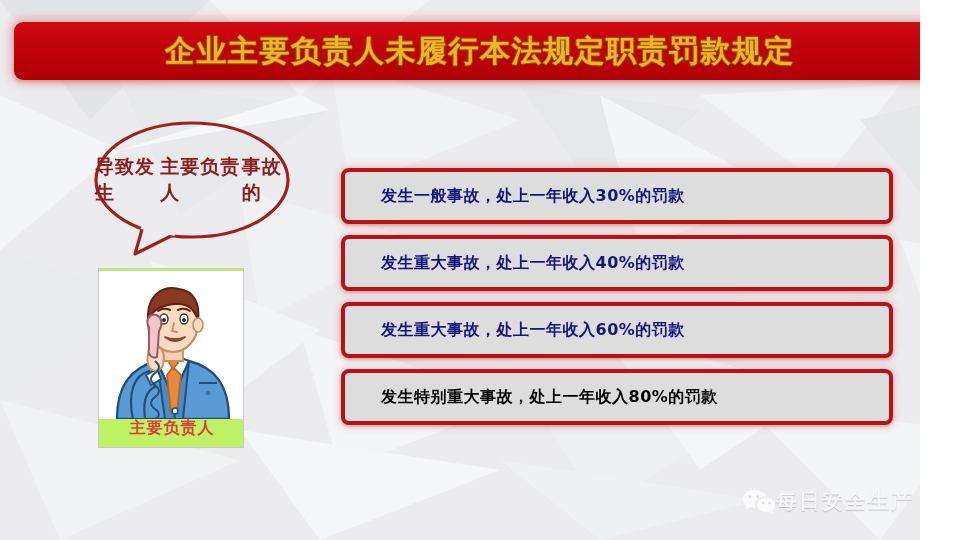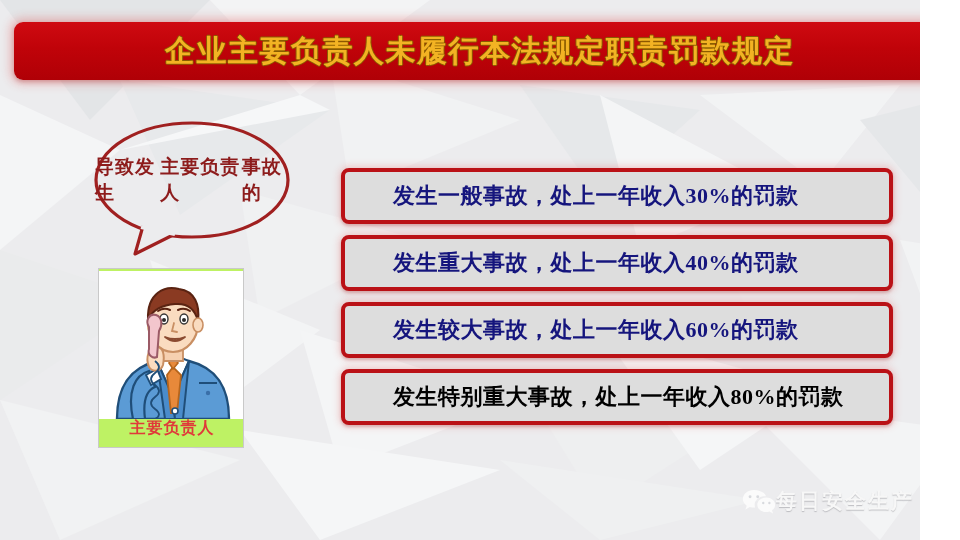--- a/index.html
+++ b/index.html
@@ -136,27 +136,26 @@
     border: 4px solid #ba1116;
     border-radius: 8px;
     background: #dddddd;
     box-sizing: border-box;
     display: flex;
     align-items: center;
     box-shadow: 0 0 7px 2px rgba(230, 90, 90, 0.28),
                 0 2px 3px rgba(110, 10, 10, 0.22);
   }
   .penalty-label {
-    padding-left: 48px;
-    font-size: 22px;
+    padding-left: 36px;
+    font-size: 16px;
     font-weight: bold;
     letter-spacing: 0.5px;
     color: #15157d;
     white-space: nowrap;
-    font-family: Liberation Serif, serif;
   }
   .penalty-label.accent {
     color: #000000;
   }
 
   
   #wechat-footer {
     position: absolute;
     left: 742px;
     top: 487px;
@@ -278,21 +277,21 @@
   </div>
 
   <div id="penalty-list">
     <div class="penalty-row">
       <span class="penalty-label">发生一般事故，处上一年收入30%的罚款</span>
     </div>
     <div class="penalty-row">
       <span class="penalty-label">发生重大事故，处上一年收入40%的罚款</span>
     </div>
     <div class="penalty-row">
-      <span class="penalty-label">发生较大事故，处上一年收入60%的罚款</span>
+      <span class="penalty-label">发生重大事故，处上一年收入60%的罚款</span>
     </div>
     <div class="penalty-row">
       <span class="penalty-label accent">发生特别重大事故，处上一年收入80%的罚款</span>
     </div>
   </div>
 
   <div id="wechat-footer">
     <svg id="wechat-icon" viewBox="0 0 40 30">
       <path d="M 14 2 C 6.5 2 1 7 1 12.7 c 0 3.2 1.8 6 4.6 7.9 L 4 25 l 5.2 -2.9 c 1.5 0.4 3.1 0.6 4.8 0.6 c 0.5 0 1 0 1.5 -0.1 c -0.4 -1 -0.6 -2.1 -0.6 -3.2 c 0 -5.5 5.4 -10 12.1 -10 c 0.4 0 0.9 0 1.3 0.1 C 26.9 5.1 21 2 14 2 Z" fill="#fbfbfb"></path>
       <circle cx="9.5" cy="10" r="1.7" fill="#d8dade"></circle>

